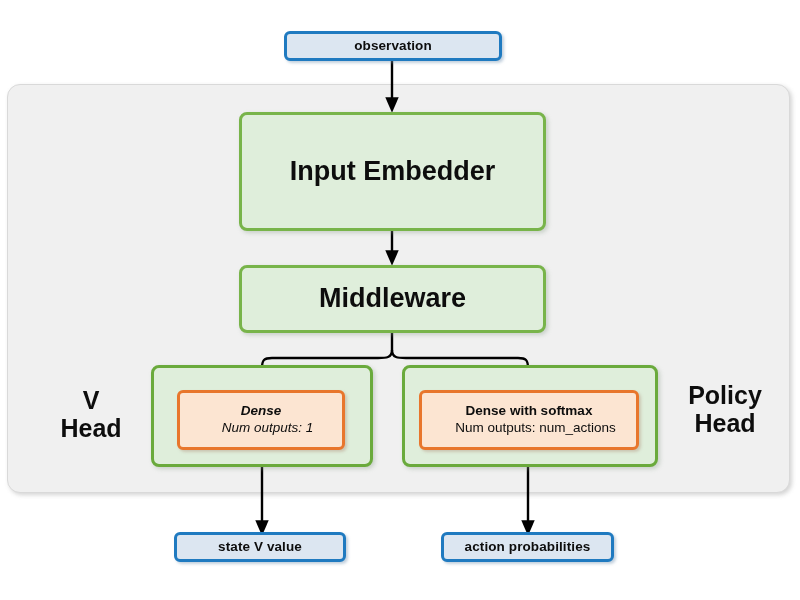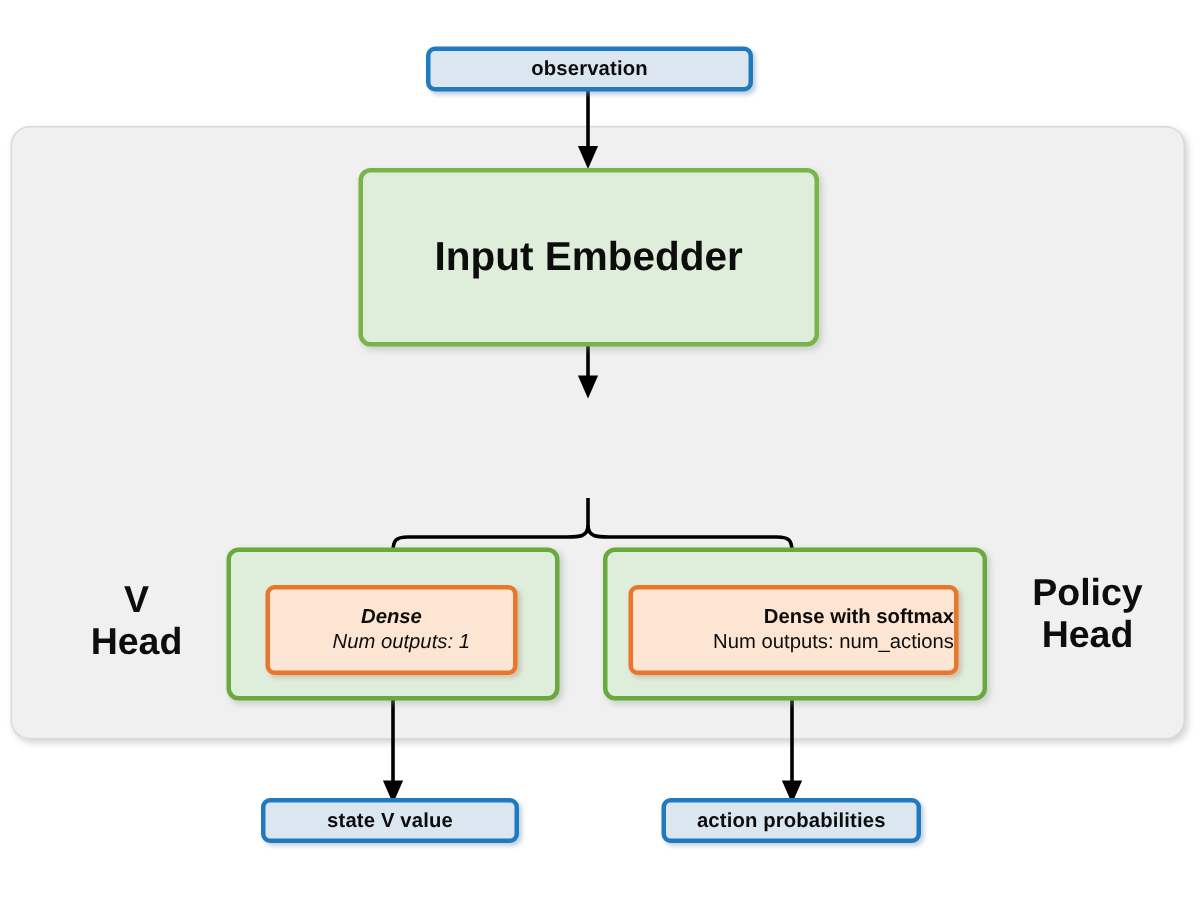--- a/index.html
+++ b/index.html
@@ -141,31 +141,34 @@
   </svg>
 
   <div class="node io-box" style="left:284px;top:31px;width:218px;height:30px;">
     <span class="lbl">observation</span>
   </div>
 
   <div class="node green-box" style="left:239px;top:112px;width:307px;height:119px;">
     <span class="lbl">Input Embedder</span>
   </div>
 
+  <div class="node green-box" style="left:239px;top:265px;width:307px;height:68px;">
+    <span class="lbl">Middleware</span>
+  </div>
 
   <div class="head-group" style="left:151px;top:365px;width:222px;height:102px;"></div>
 
   <div class="node orange-box" style="left:177px;top:390px;width:168px;height:60px;font-style:italic;">
     <span class="title">Dense</span>
     <span class="sub">Num outputs: 1</span>
   </div>
 
   <div class="head-group" style="left:402px;top:365px;width:256px;height:102px;"></div>
 
-  <div class="node orange-box" style="left:419px;top:390px;width:220px;height:60px;align-items:flex-end;">
+  <div class="node orange-box" style="left:419px;top:390px;width:220px;height:60px;">
     <span class="title">Dense with softmax</span>
     <span class="sub">Num outputs: num_actions</span>
   </div>
 
   <div class="head-label" style="left:36px;top:386px;width:110px;">
     <div>V</div>
     <div>Head</div>
   </div>
 
   <div class="head-label" style="left:663px;top:381px;width:124px;">

